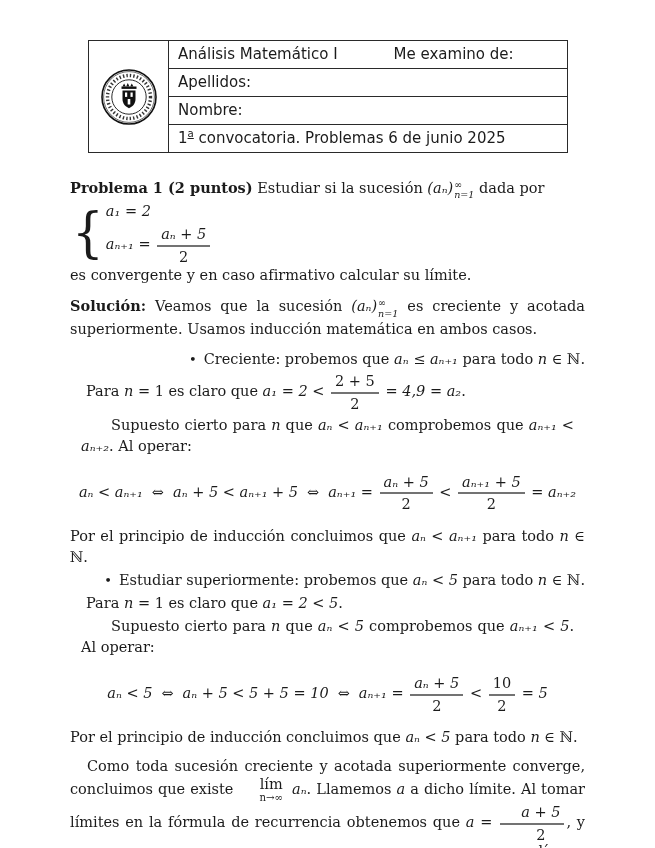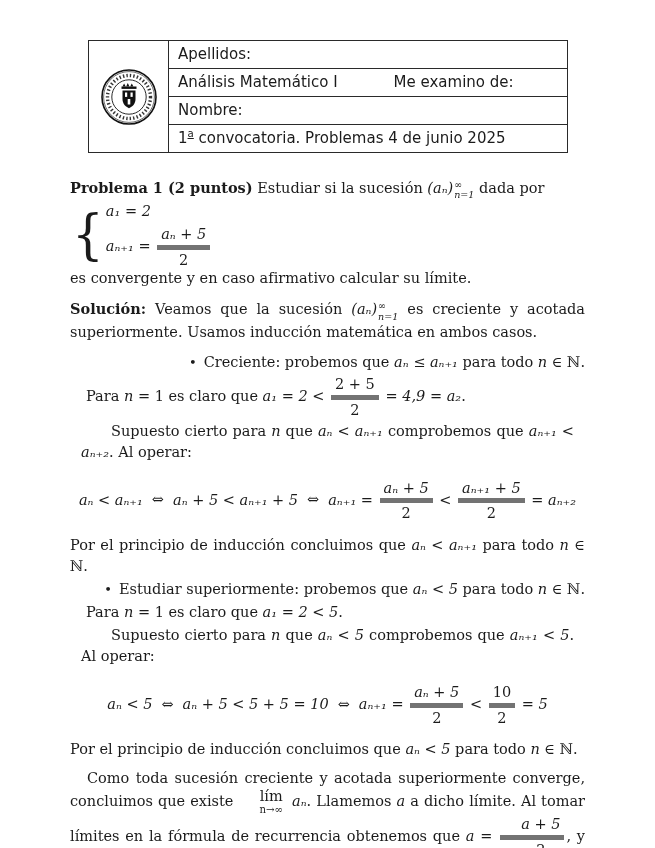--- a/index.html
+++ b/index.html
@@ -33,21 +33,21 @@
   .block { display:block; }
   .item { margin:2px 0 2px 16px; text-align:right; }
   .bull { margin-right:7px; font-size:0.9em; }
   .line-ind { margin:2px 0 2px 16px; text-align:left; }
   .para-ind { margin:2px 11px; text-indent:30px; text-align:justify; }
   .para-noind { margin:6px 0 2px 0; text-align:justify; }
   .conv { margin-top:8px; text-indent:17px; text-align:justify; }
 
   
   .frac { display:inline-block; vertical-align:middle; text-align:center; line-height:1.15; margin:0 2px; }
-  .frac .fn { display:block; border-bottom:5px solid #737373; padding:1px 4px 2px; }
+  .frac .fn { display:block; border-bottom:2px solid #737373; padding:1px 4px 2px; }
   .frac .fd { display:block; padding:2px 4px 0; }
 
   .supsub { display:inline-block; vertical-align:-0.55em; font-size:0.66em; line-height:1.12; text-align:left; margin-left:1px; }
   .supsub .ss-sup, .supsub .ss-sub { display:block; }
 
   .lim { display:inline-block; text-align:center; vertical-align:middle; line-height:1.05; margin:0 4px; }
   .lim .lw { display:block; }
   .lim .ls { display:block; font-size:0.7em; }
 
   .cases { display:inline-flex; align-items:center; vertical-align:middle; margin-left:2px; }
@@ -75,31 +75,31 @@
           <rect x="21.5" y="18.5" width="15" height="2.4"></rect>
           <path d="M22.5 18.5 l1.6 -3 1.6 3 z M26.2 18.5 l1.6 -3.6 1.6 3.6 z M30.2 18.5 l1.6 -3 1.6 3 z"></path>
           <path d="M22.5 22.5 h13 v8.5 c0 5 -3.2 7.8 -6.5 9.2 c-3.3 -1.4 -6.5 -4.2 -6.5 -9.2 z"></path>
           <rect x="25" y="24.5" width="2.2" height="4.4" fill="#fff"></rect>
           <rect x="30.5" y="24.5" width="2.2" height="4.4" fill="#fff"></rect>
           <rect x="27.7" y="31" width="2.6" height="5.5" fill="#fff"></rect>
         </g>
       </svg>
     </div>
     <div class="hrow">
-      <span>Apellidos:</span>
+      <span>Análisis Matemático I</span>
+      <span class="examino">Me examino de:</span>
     </div>
     <div class="hrow">
-      <span>Análisis Matemático I</span>
-      <span class="examino">Me examino de:</span>
+      <span>Apellidos:</span>
     </div>
     <div class="hrow">
       <span>Nombre:</span>
     </div>
     <div class="hrow hrow-last">
-      <span><span>1</span><sup class="ord">a</sup><span> convocatoria. Problemas 4 de junio 2025</span></span>
+      <span><span>1</span><sup class="ord">a</sup><span> convocatoria. Problemas 6 de junio 2025</span></span>
     </div>
   </div>
 
   <p class="para p1">
     <b class="ptitle">Problema 1 (2 puntos)</b><span> Estudiar si la sucesión </span><span class="m">(aₙ)</span><span class="supsub"><span class="ss-sup">∞</span><span class="ss-sub m">n=1</span></span><span> dada por </span><span class="cases">
         <span class="brace">{</span>
         <span class="rows">
           <span class="row m">a₁ = 2</span>
           <span class="row"><span class="m">aₙ₊₁ =</span> <span class="frac"><span class="fn m">aₙ + 5</span><span class="fd">2</span></span></span>
         </span>

